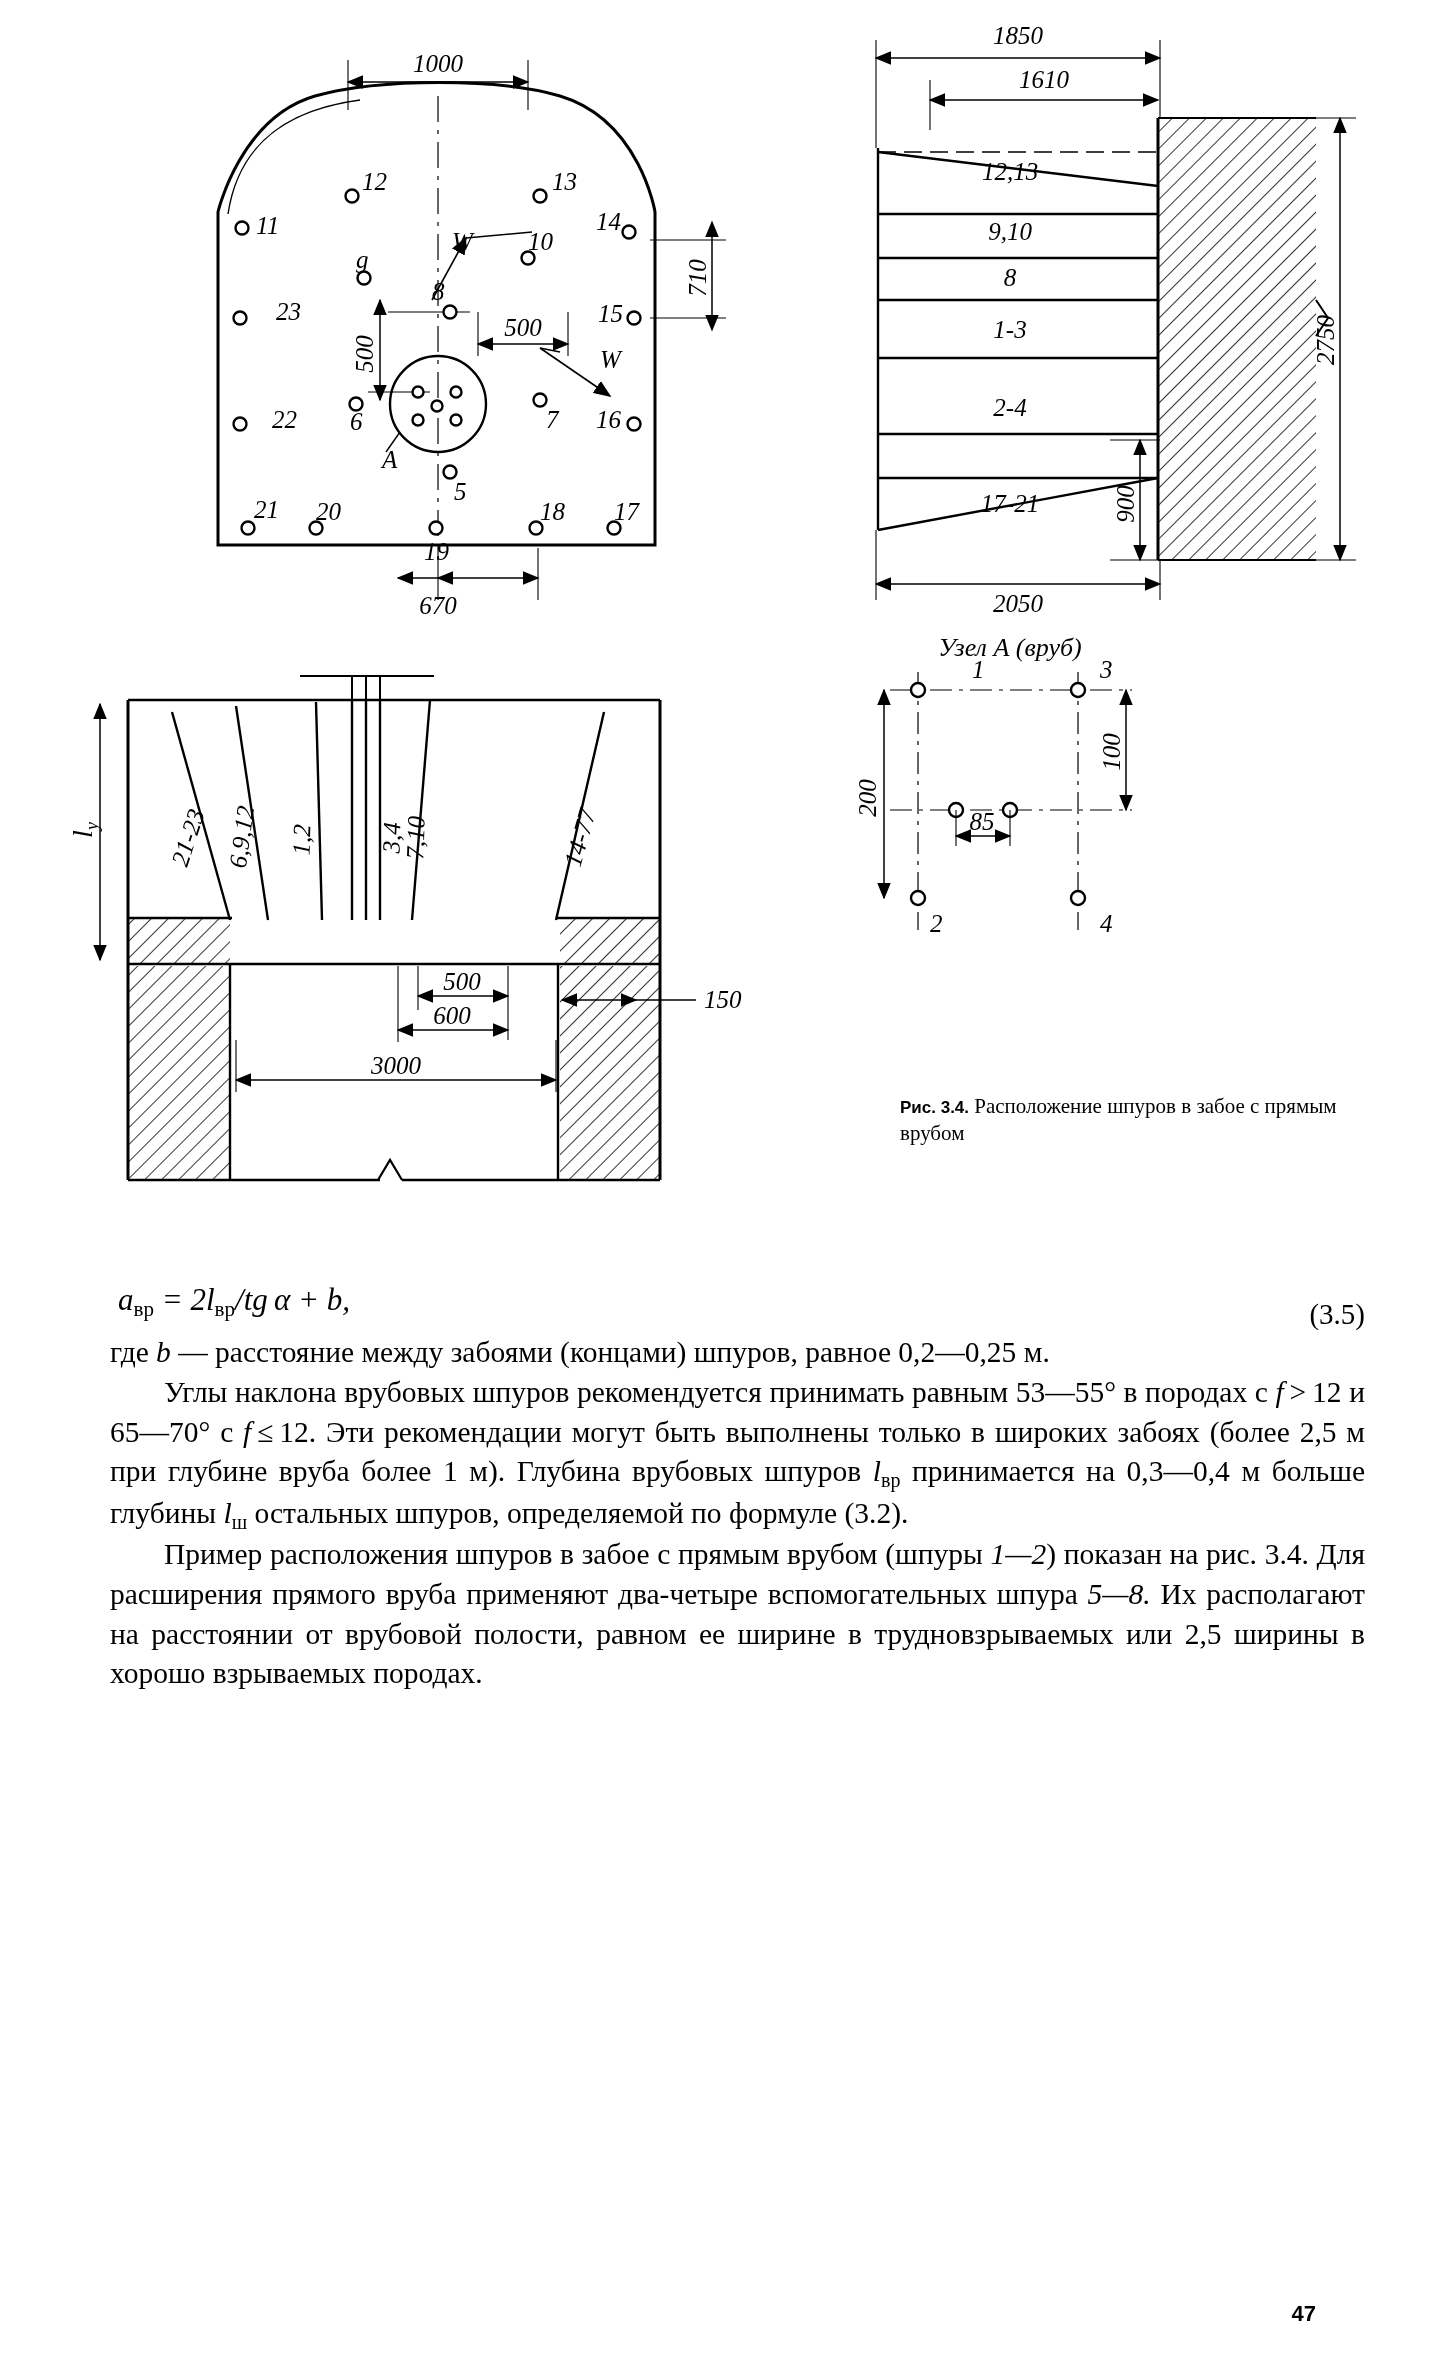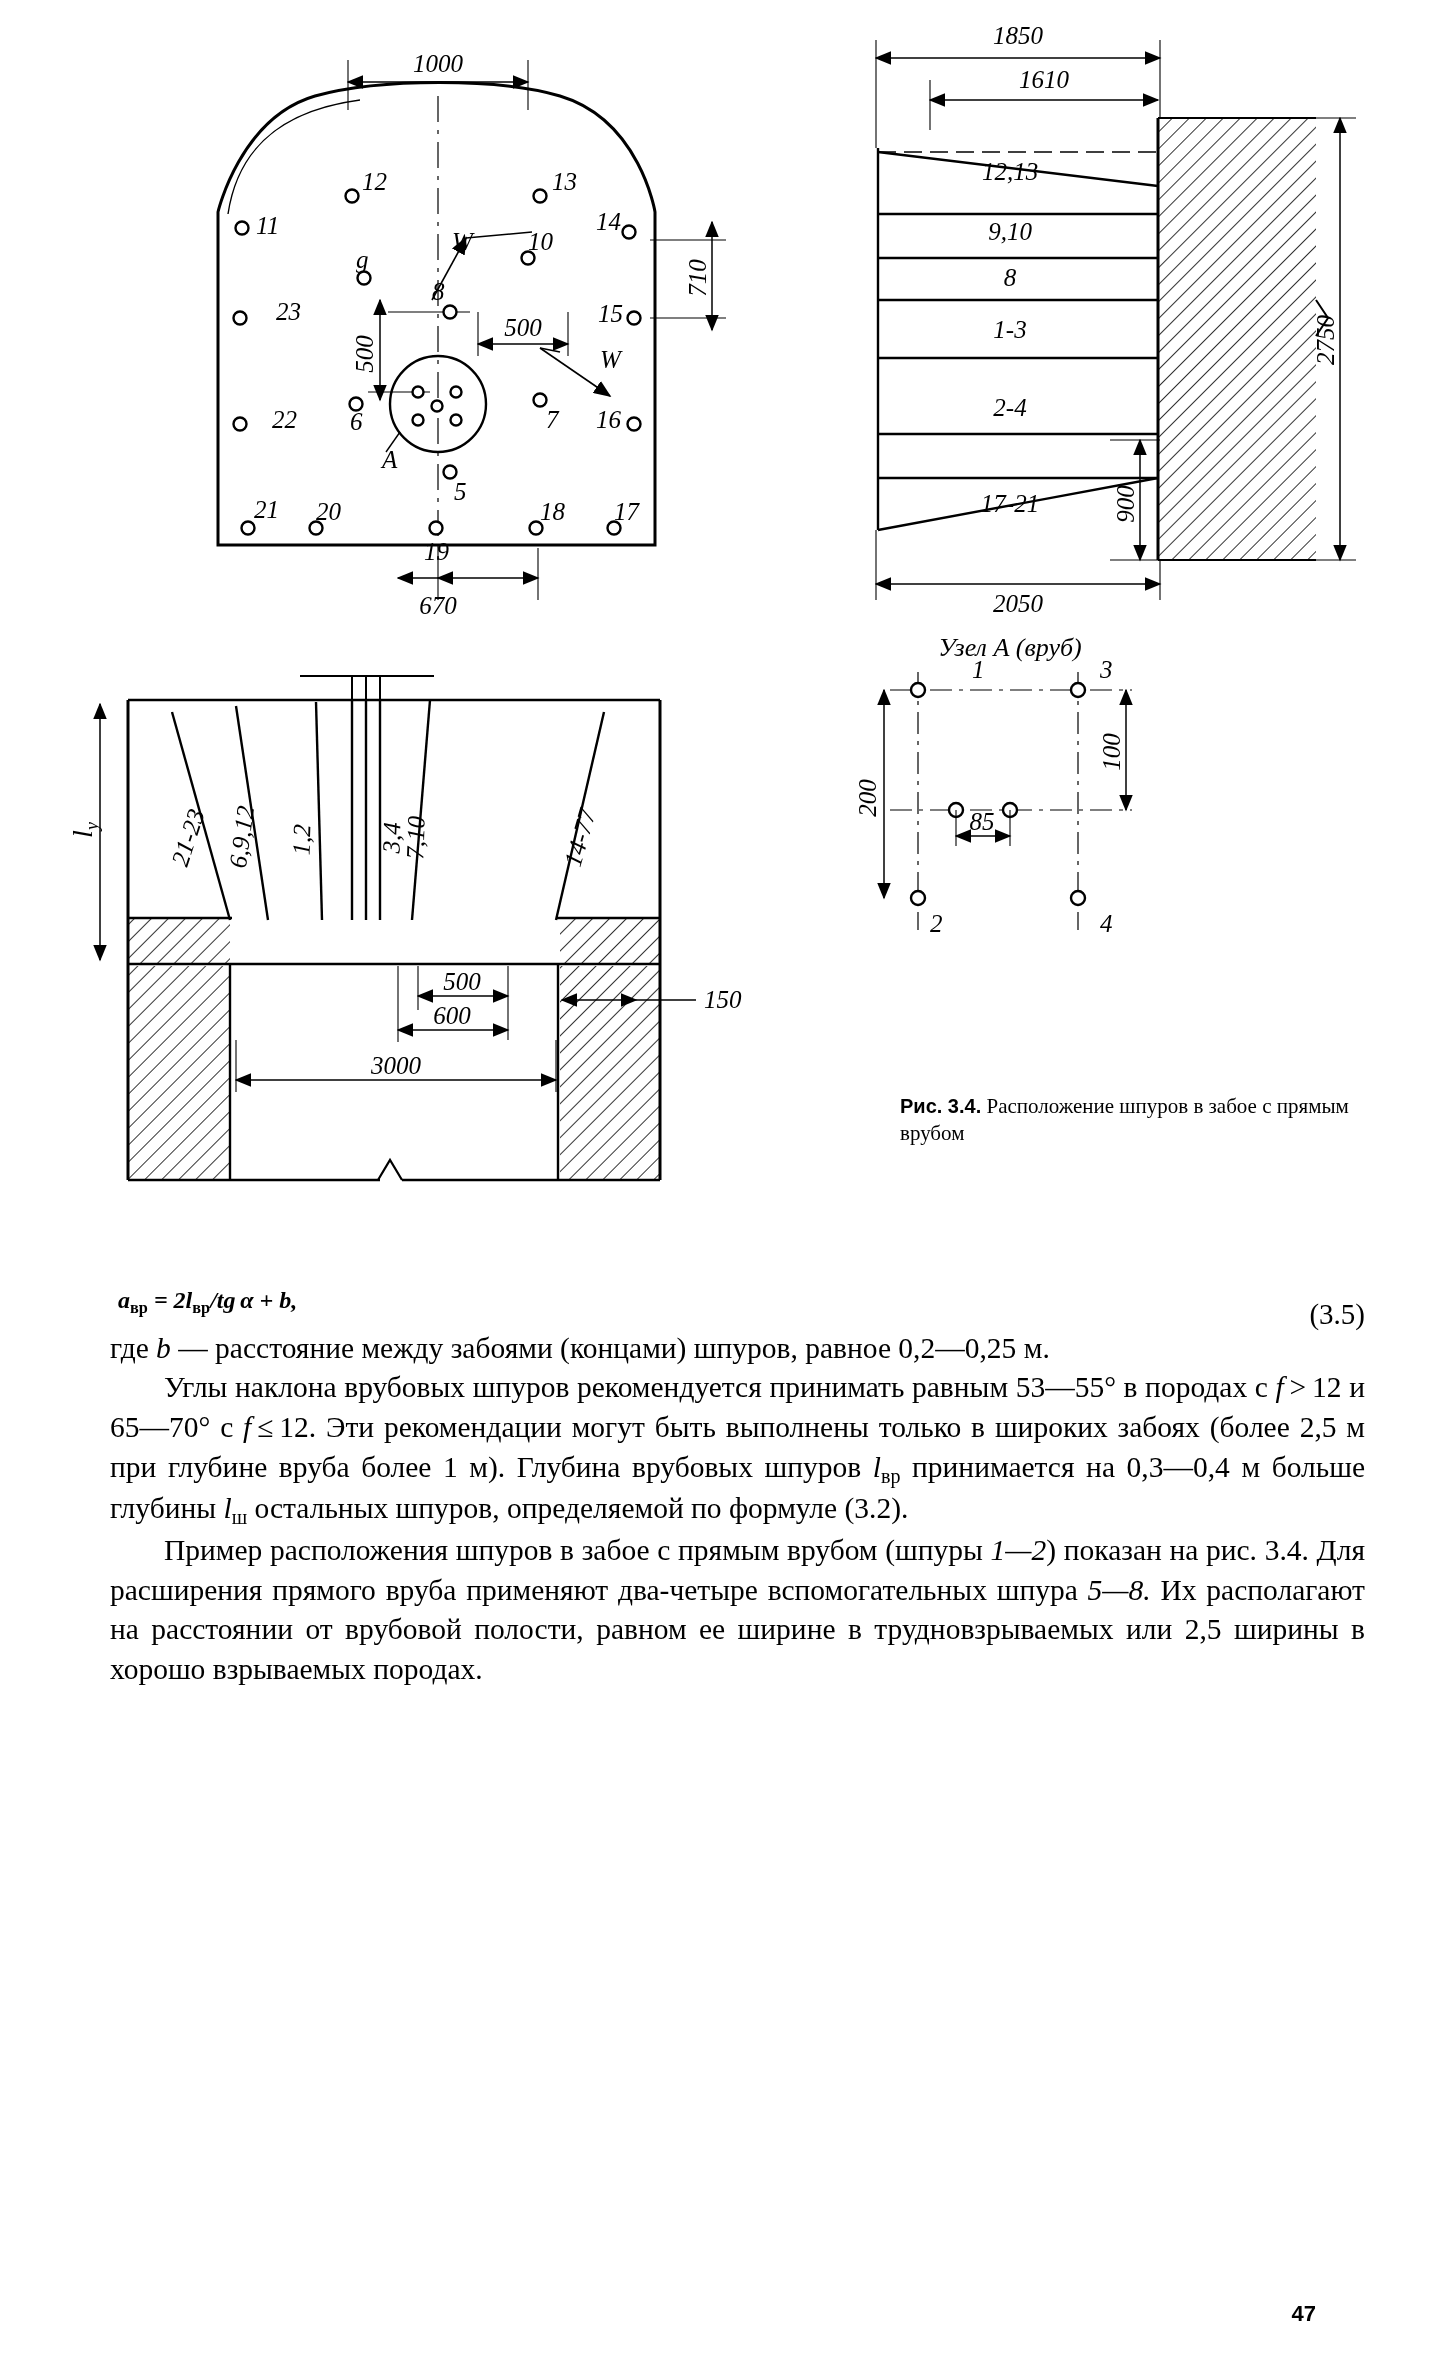--- a/index.html
+++ b/index.html
@@ -13,35 +13,35 @@
   
   .figure{position:absolute;left:0;top:0;width:1444px;height:1220px;}
   .fig-svg{position:absolute;left:0;top:0;}
 
   .cap{
     position:absolute;
     left:900px;top:1093px;width:480px;
     font-size:21px;line-height:1.28;
     font-family:"Liberation Serif", serif;
   }
-  .cap b{font-family:"Liberation Sans", sans-serif;font-size:20px;}
+  .cap b{font-family:"Liberation Sans", sans-serif;font-size:17px;}
 
   
   .body-text{
     position:absolute;left:110px;top:1265px;width:1255px;
     font-size:29.5px;line-height:1.345;
     text-align:justify;
     font-family:"Liberation Serif", serif;
   }
   .body-text p{margin:0 0 0 0;text-indent:54px;}
   .body-text p.noind{text-indent:0;}
   .formula{
     display:block;position:relative;margin:14px 0 10px 0;text-indent:0;
   }
-  .formula .f{font-style:italic;font-weight:bold;font-size:24px;margin-left:8px;margin-top:20px;}
+  .formula .f{font-style:italic;font-weight:normal;font-size:31px;margin-left:8px;margin-top:20px;}
   .formula .num{position:absolute;right:0;top:16px;font-weight:normal;font-style:normal;font-size:29px;}
   .it{font-style:italic;}
   .sub{font-size:0.68em;vertical-align:-0.28em;}
   .pageno{
     position:absolute;right:128px;bottom:44px;
     font-family:"Liberation Sans", sans-serif;
     font-weight:bold;font-size:22px;
   }
 </style>
 </head>

